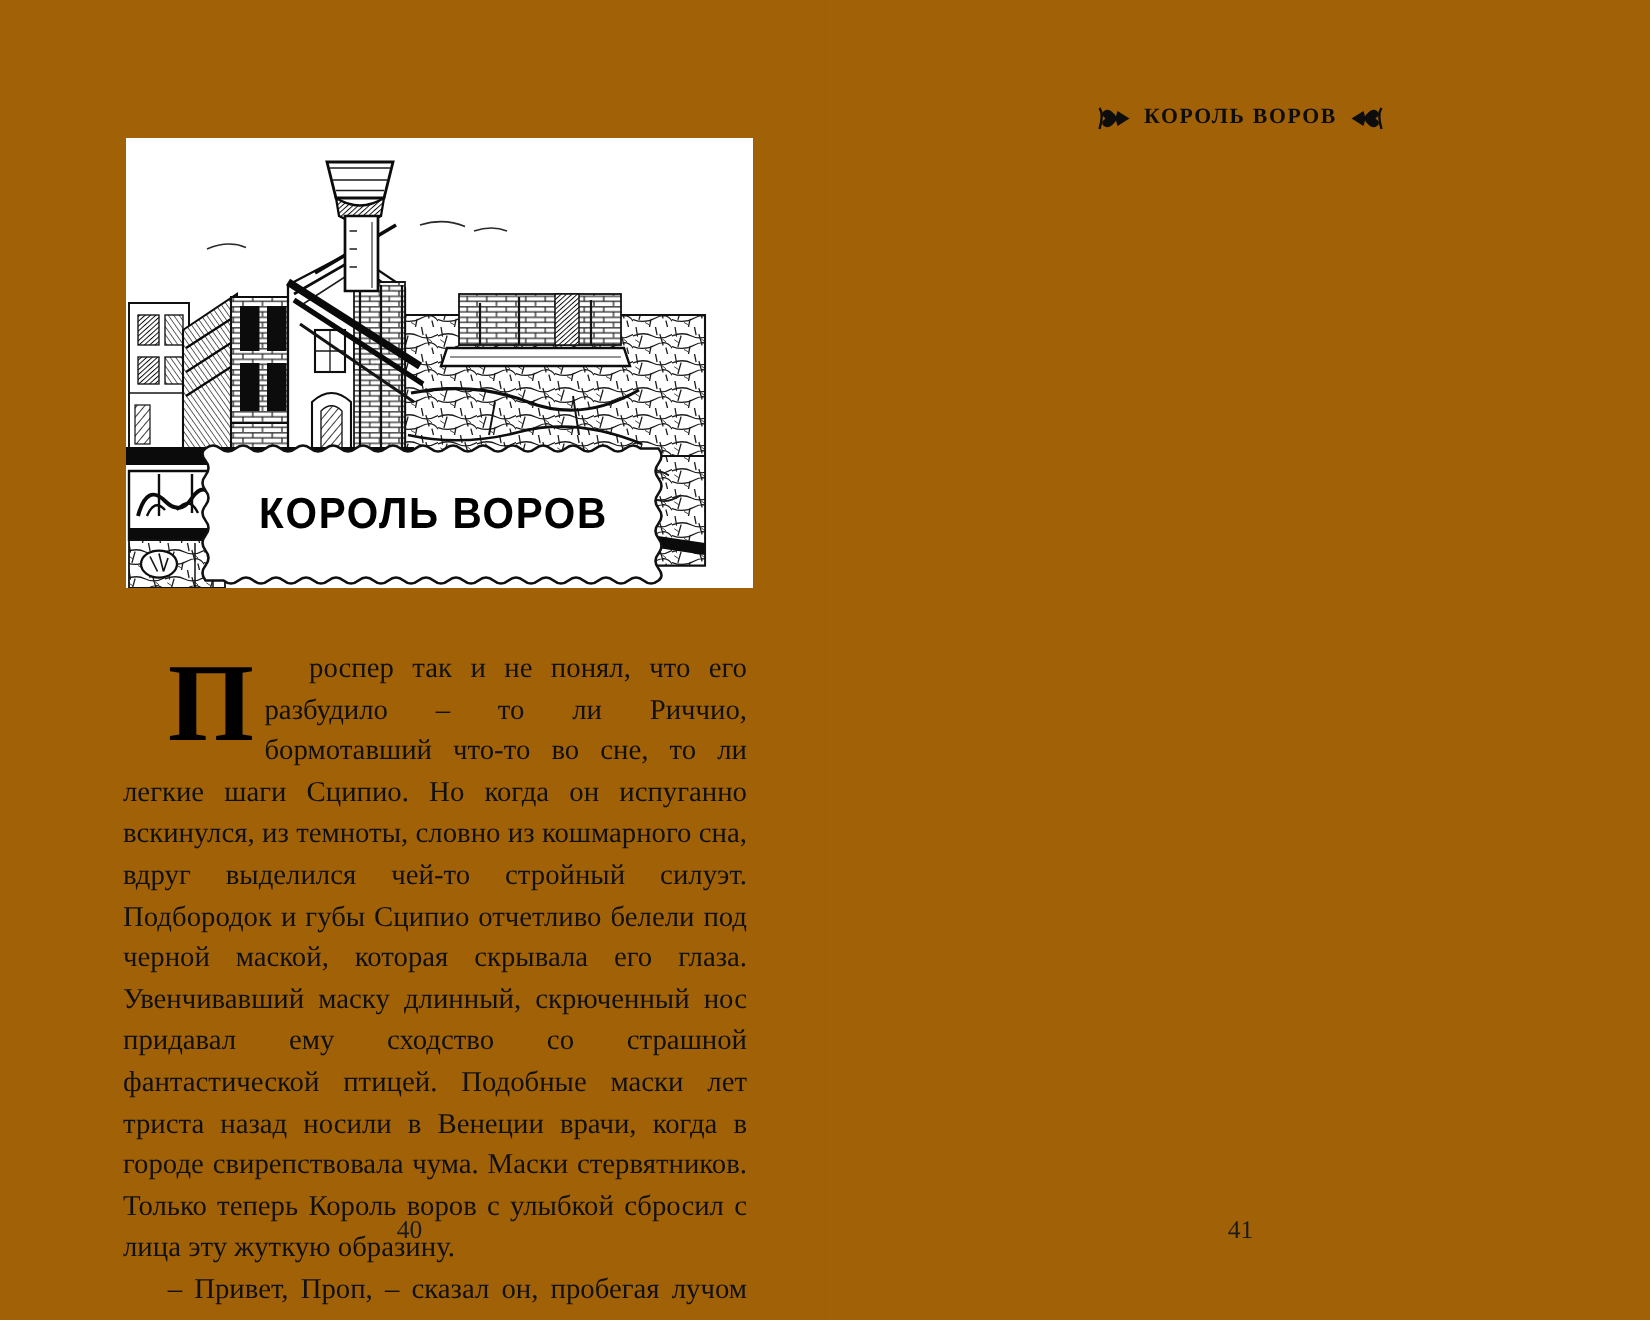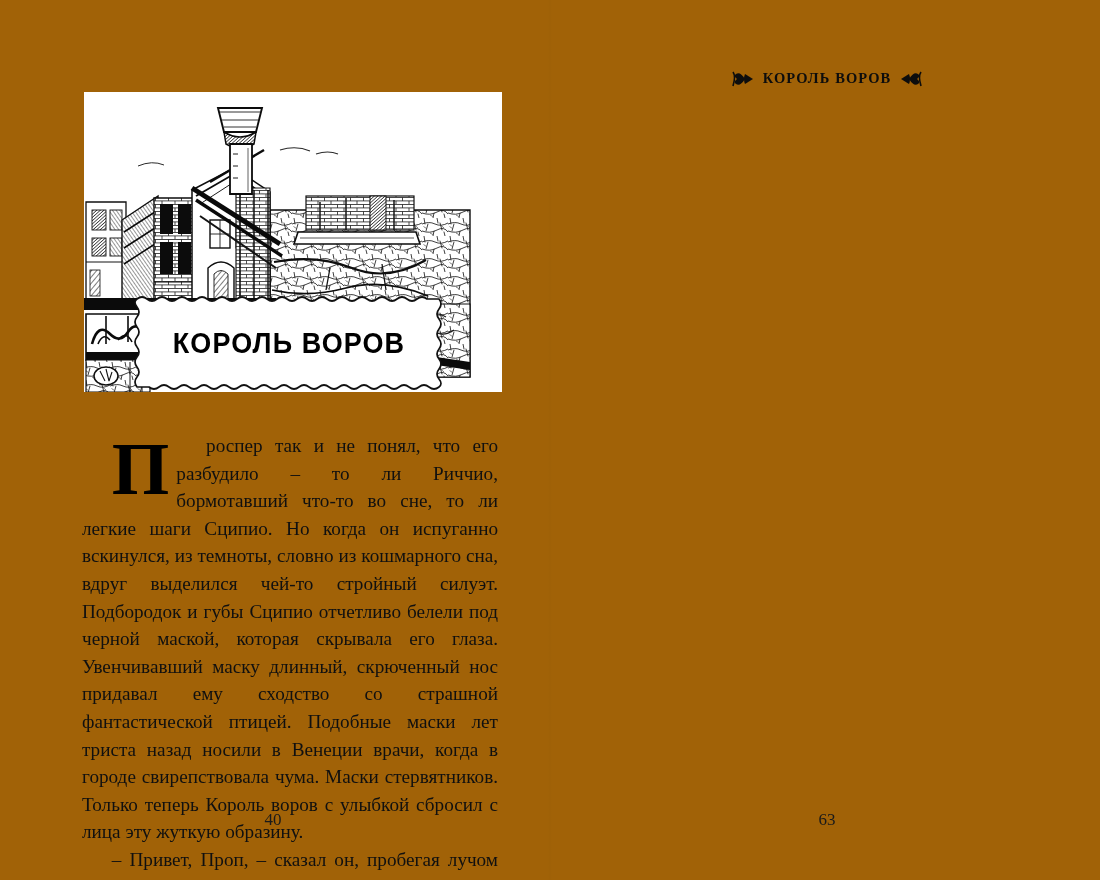--- a/index.html
+++ b/index.html
@@ -274,17 +274,17 @@
       <span class="rh-text">КОРОЛЬ ВОРОВ</span>
       <span class="fleuron">
         <svg width="22" height="16" viewBox="0 0 22 16" xmlns="http://www.w3.org/2000/svg">
           <path d="M1 8 L9 3 q2 5 0 10 Z" fill="#0d0d0d"></path>
           <path d="M9 8 q5 -8 9 -5 q3 2 -1 5 q4 3 1 5 q-4 3 -9 -5 Z" fill="#0d0d0d"></path>
           <path d="M21 1 q-3 4 0 14" stroke="#0d0d0d" stroke-width="1.6" fill="none"></path>
         </svg>
       </span>
     </div>
 
-    <div class="folio folio-right" style="left:62px;">63</div>
+    <div class="folio folio-right" style="left:62px;">41</div>
   </div>
 
   <div class="gutter"></div>
 </div>
 
 </body></html>

